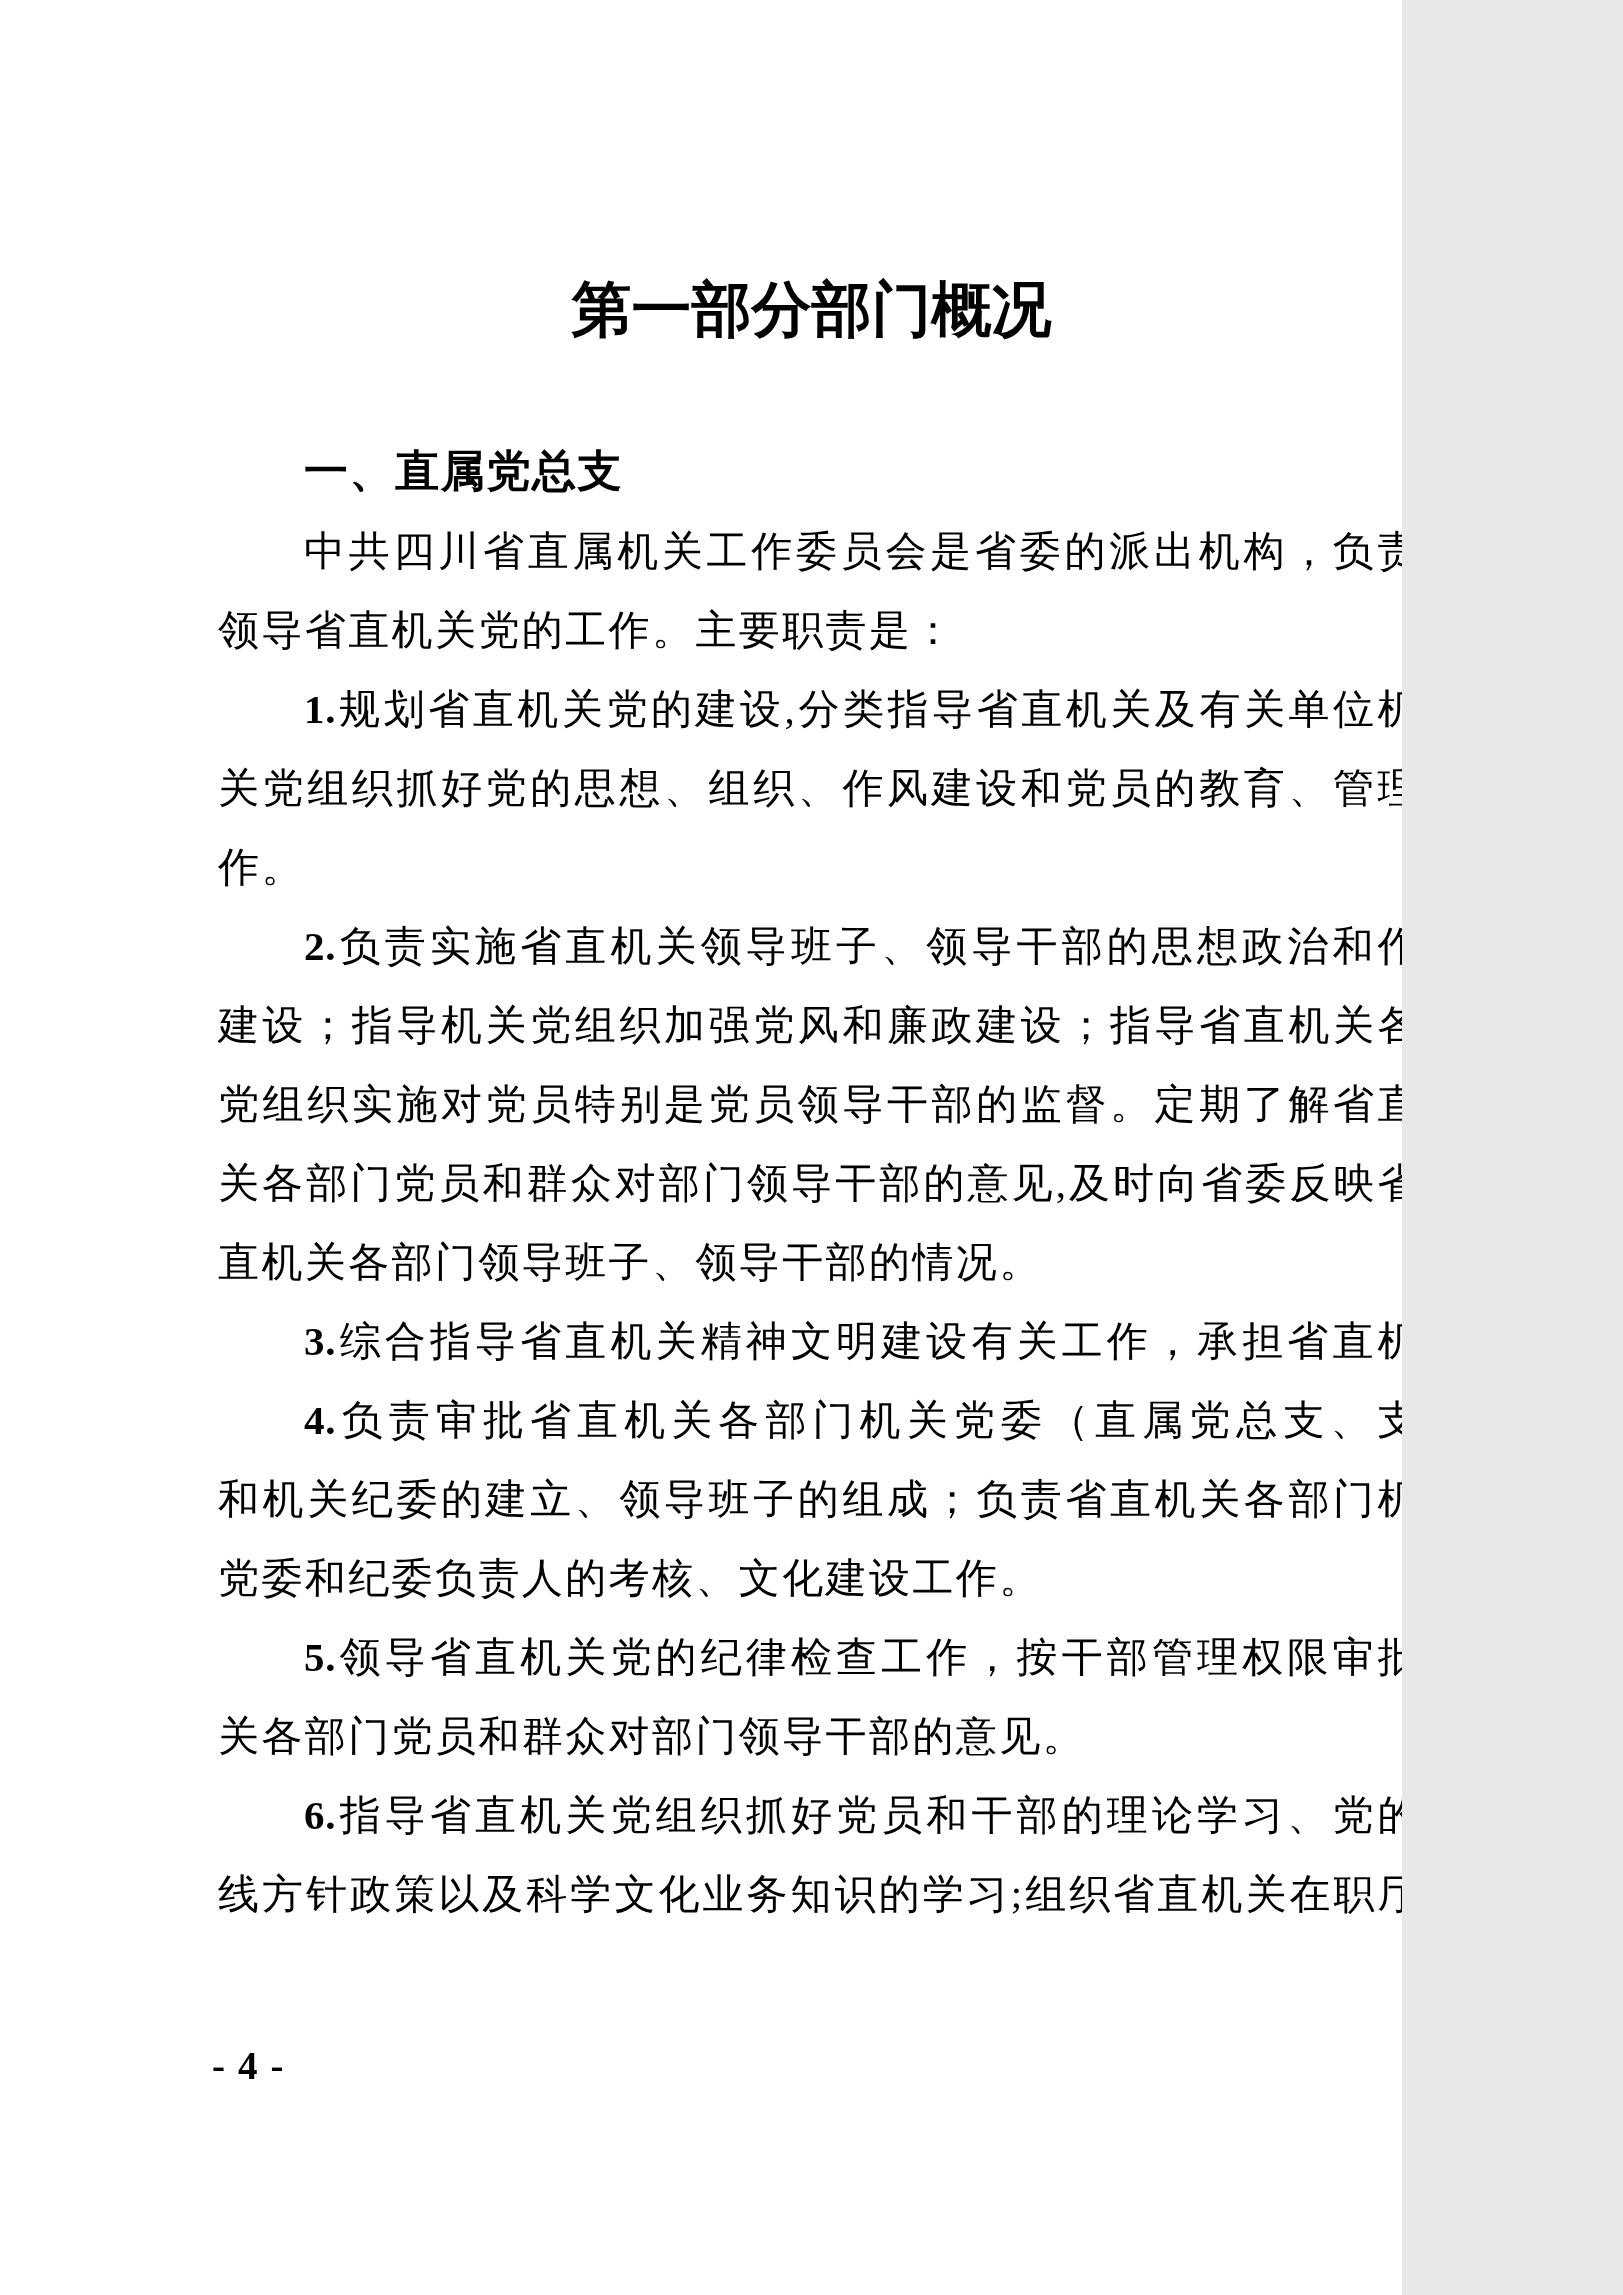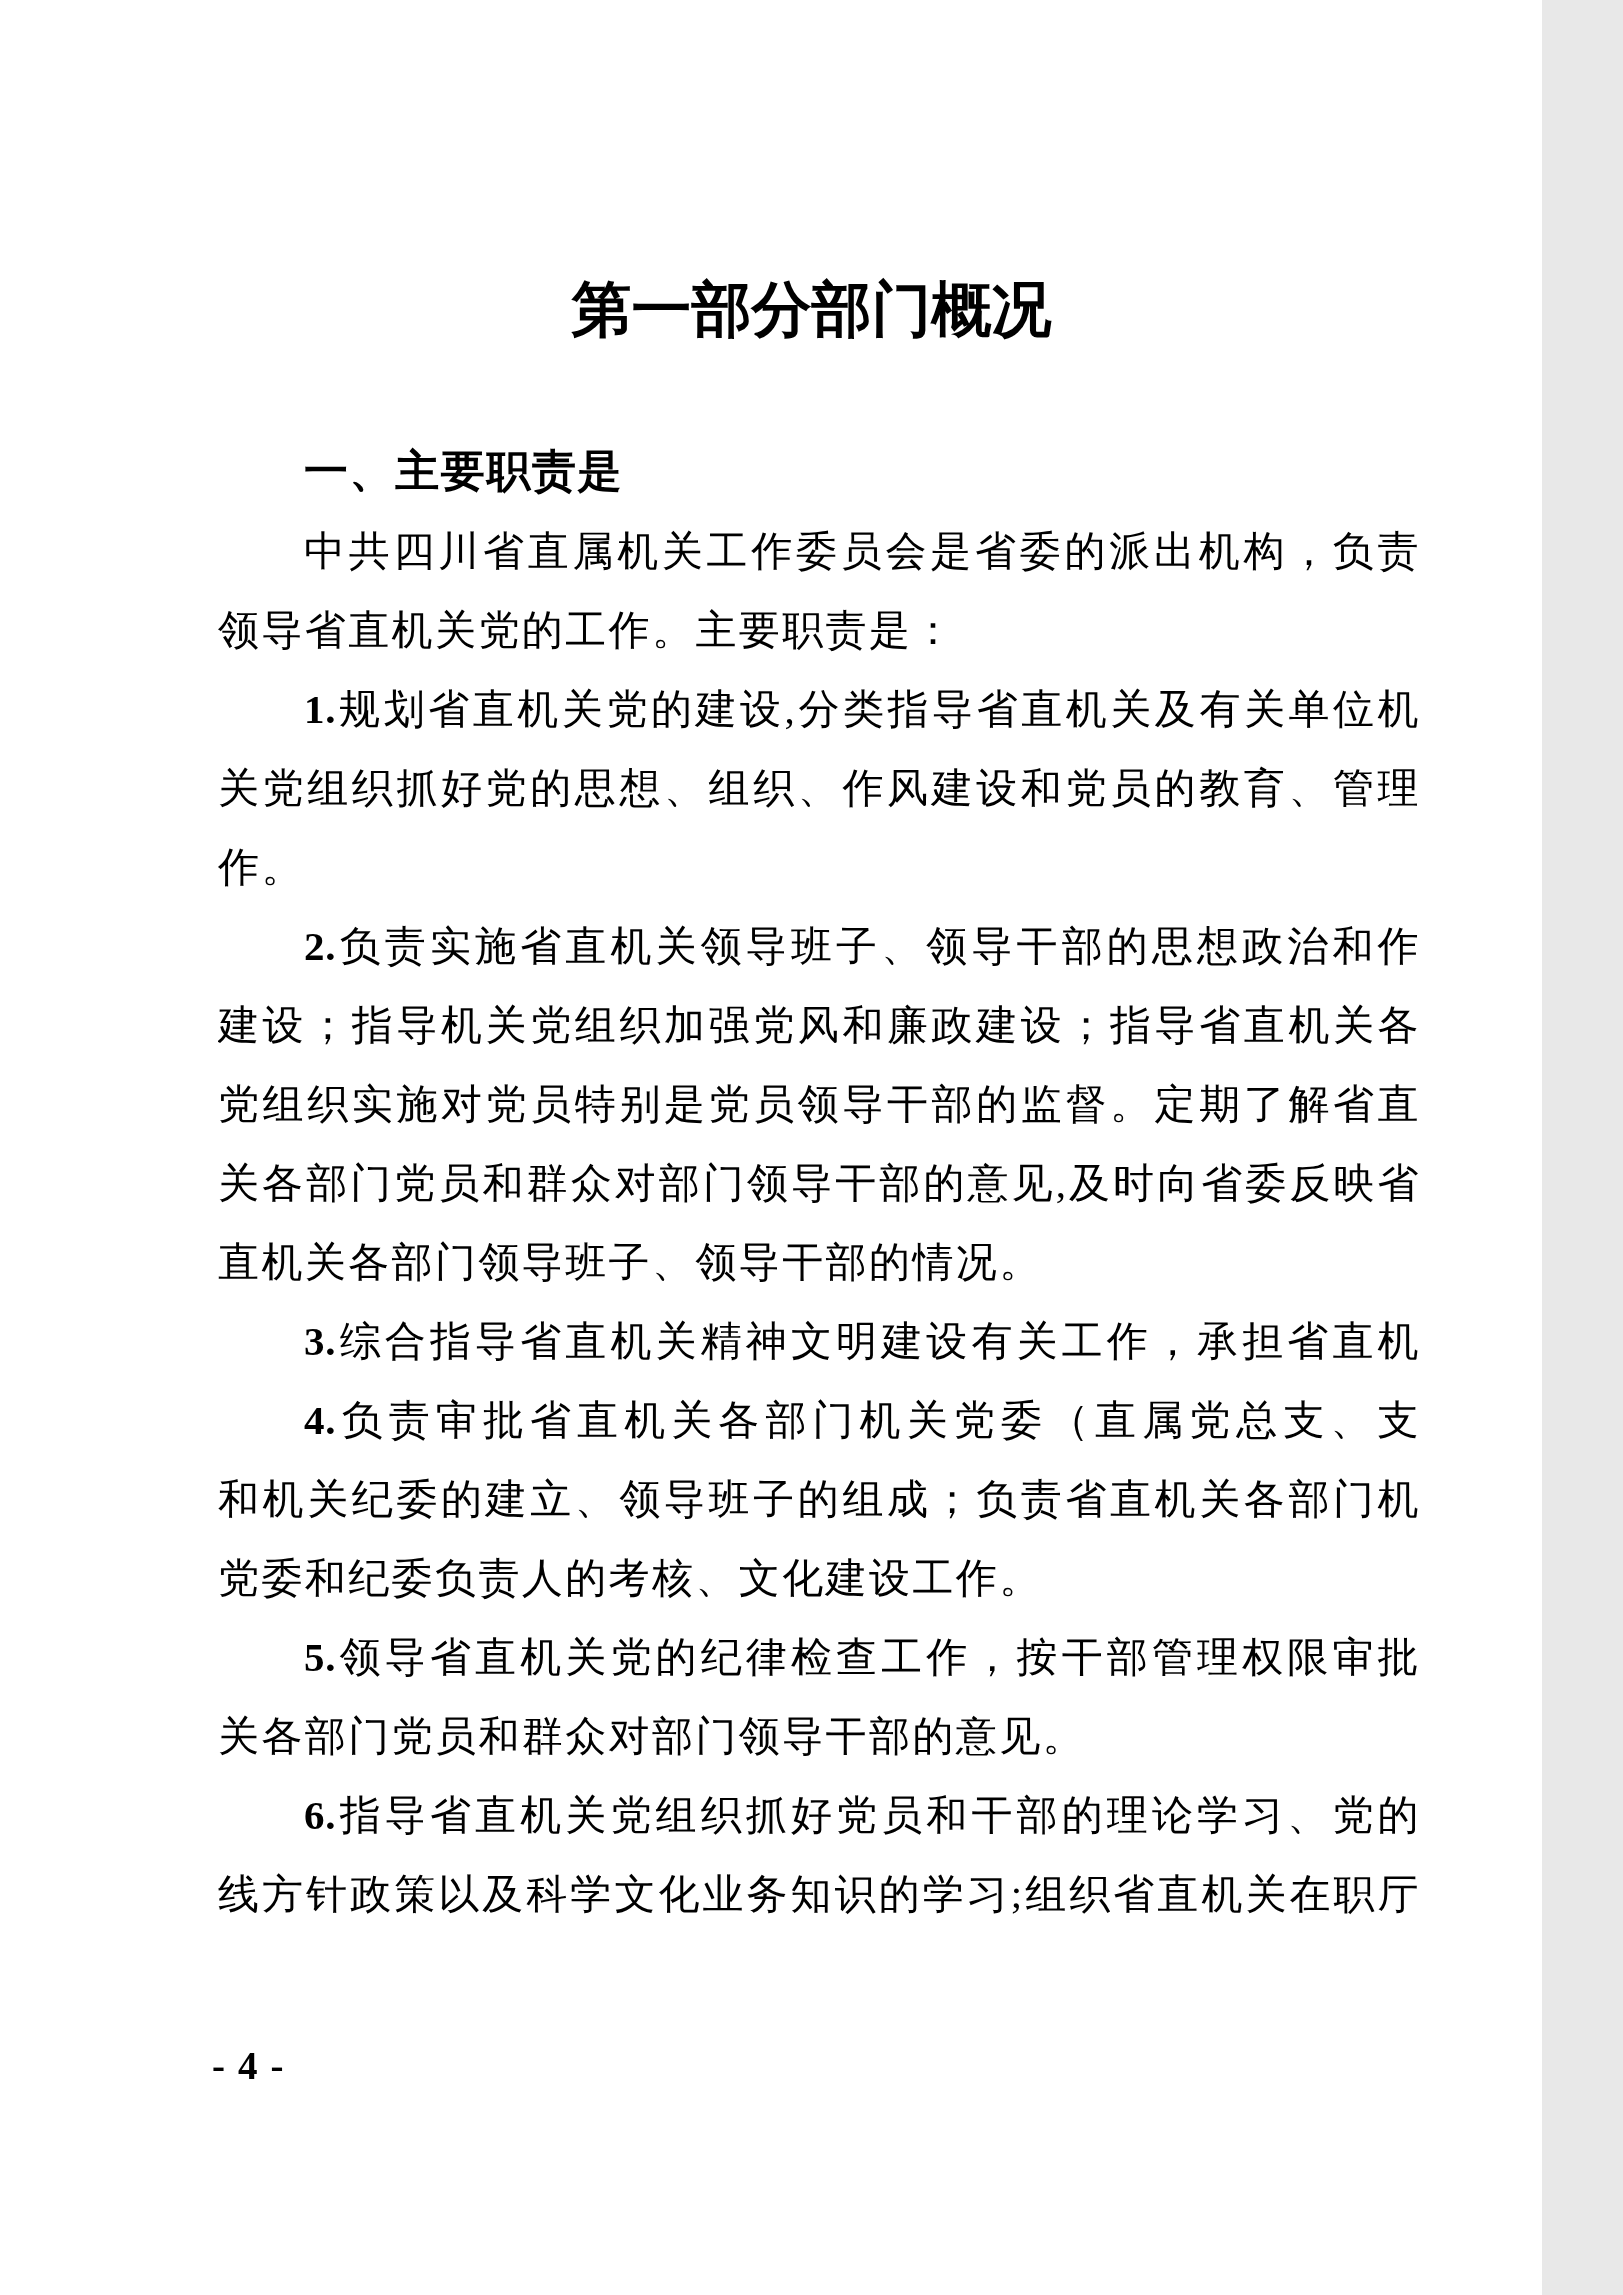--- a/index.html
+++ b/index.html
@@ -2,21 +2,21 @@
 <html style="font-size:13px"><head>
 <meta charset="utf-8">
 <style>
   html, body {
     margin: 0;
     padding: 0;
     background: #e8e8e8;
   }
   .page {
     position: relative;
-    width: 1542px;
+    width: 1402px;
     height: 2295px;
     background: #ffffff;
     color: #000000;
     overflow: hidden;
   }
   .doc-title {
     position: absolute;
     top: 277px;
     left: 0;
     width: 1623px;
@@ -80,21 +80,21 @@
     white-space: pre;
   }
 </style>
 </head>
 <body>
 
 <div class="page">
 
   <h1 class="doc-title">第一部分部门概况</h1>
 
-  <h2 class="section-heading">一、主要职责是</h2>
+  <h2 class="section-heading">一、直属党总支</h2>
 
   <div class="body-text">
       <div class="line full indent">中共四川省直属机关工作委员会是省委的派出机构，负责</div>
       <div class="line">领导省直机关党的工作。主要职责是：</div>
       <div class="line full indent"><span class="pnum">1.</span>规划省直机关党的建设,分类指导省直机关及有关单位机</div>
       <div class="line full">关党组织抓好党的思想、组织、作风建设和党员的教育、管理工</div>
       <div class="line">作。</div>
       <div class="line full indent"><span class="pnum">2.</span>负责实施省直机关领导班子、领导干部的思想政治和作风</div>
       <div class="line full">建设；指导机关党组织加强党风和廉政建设；指导省直机关各级</div>
       <div class="line full">党组织实施对党员特别是党员领导干部的监督。定期了解省直机</div>

